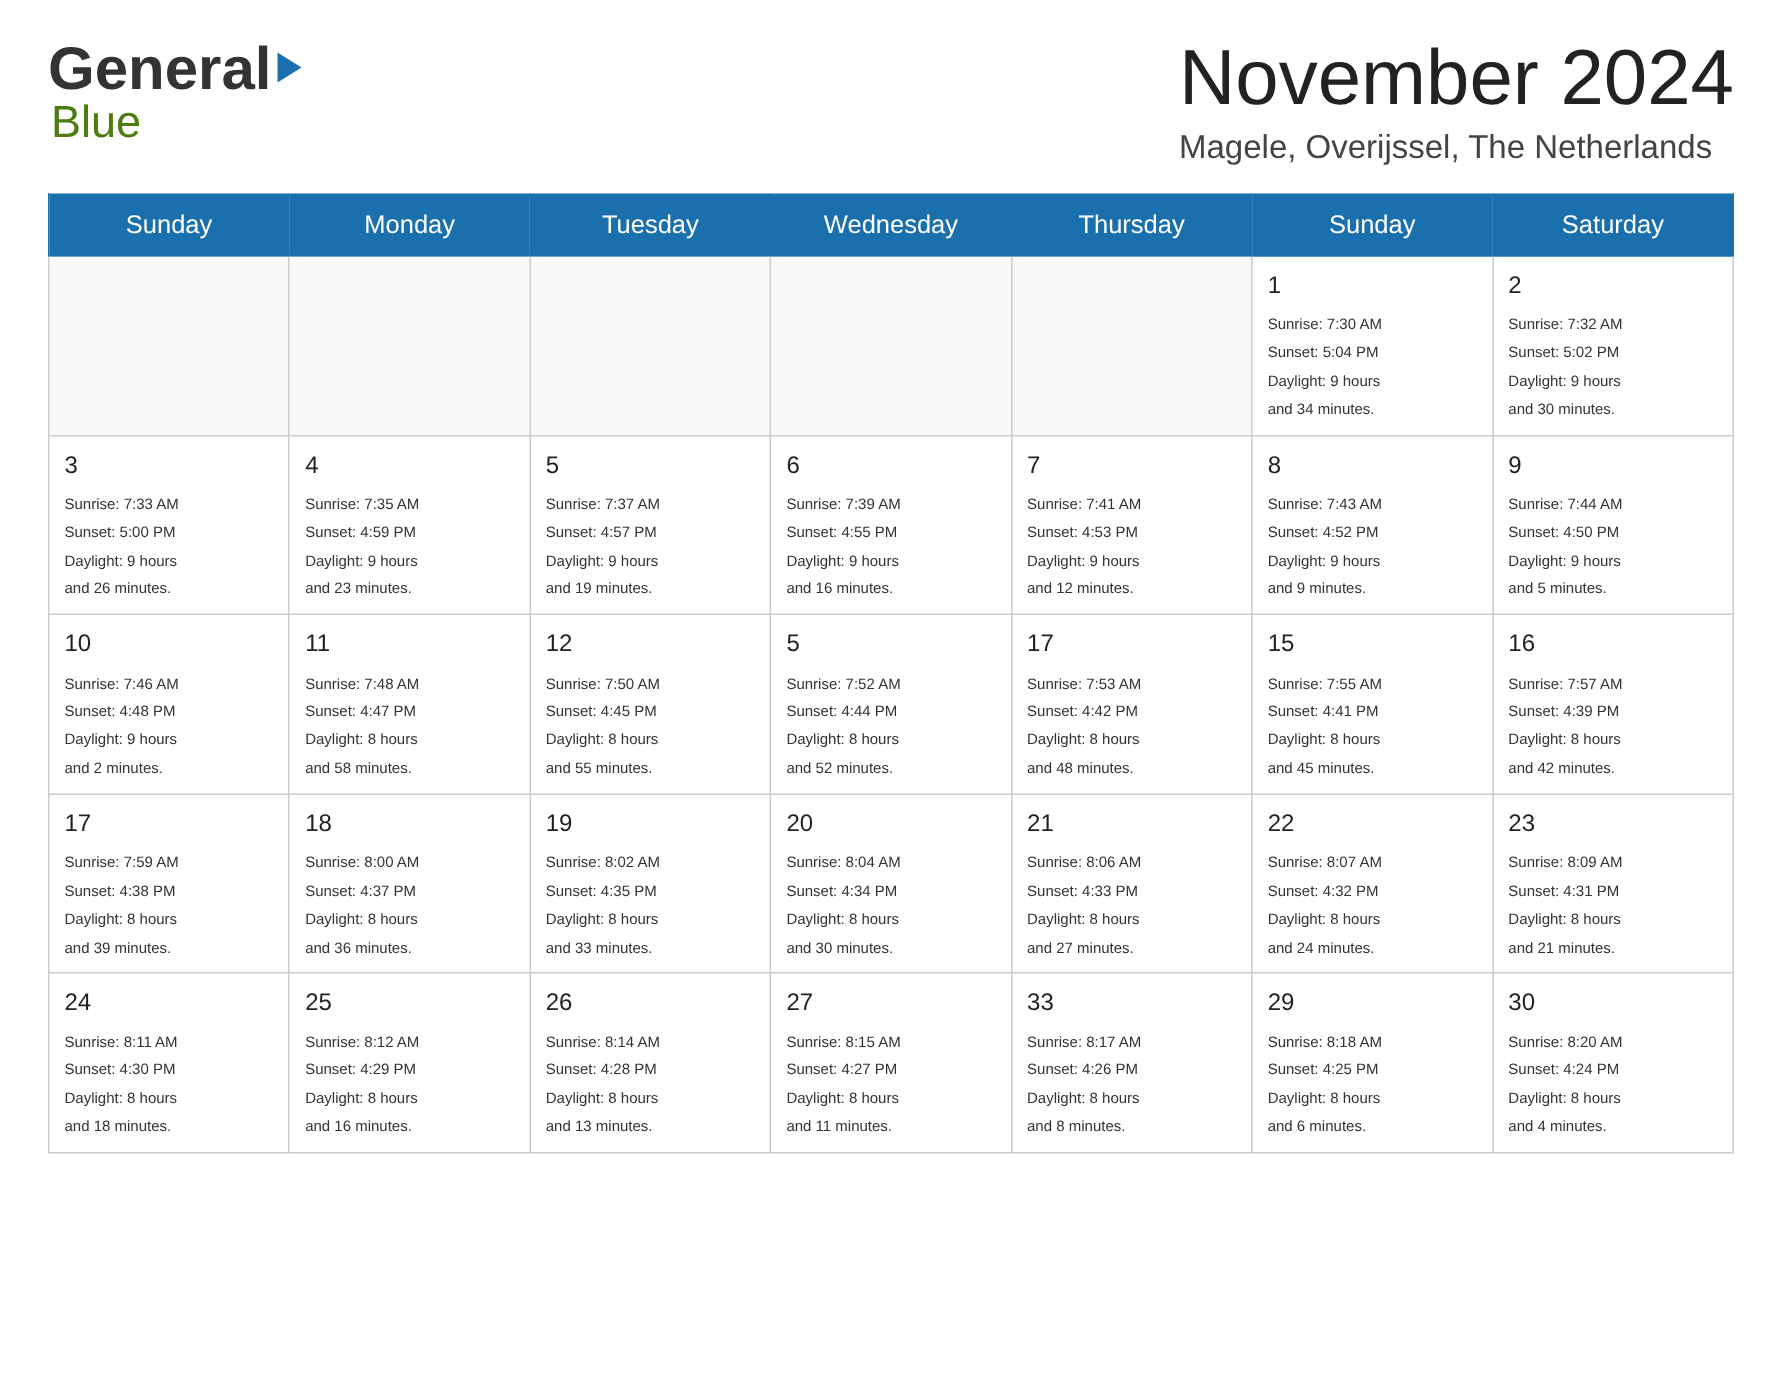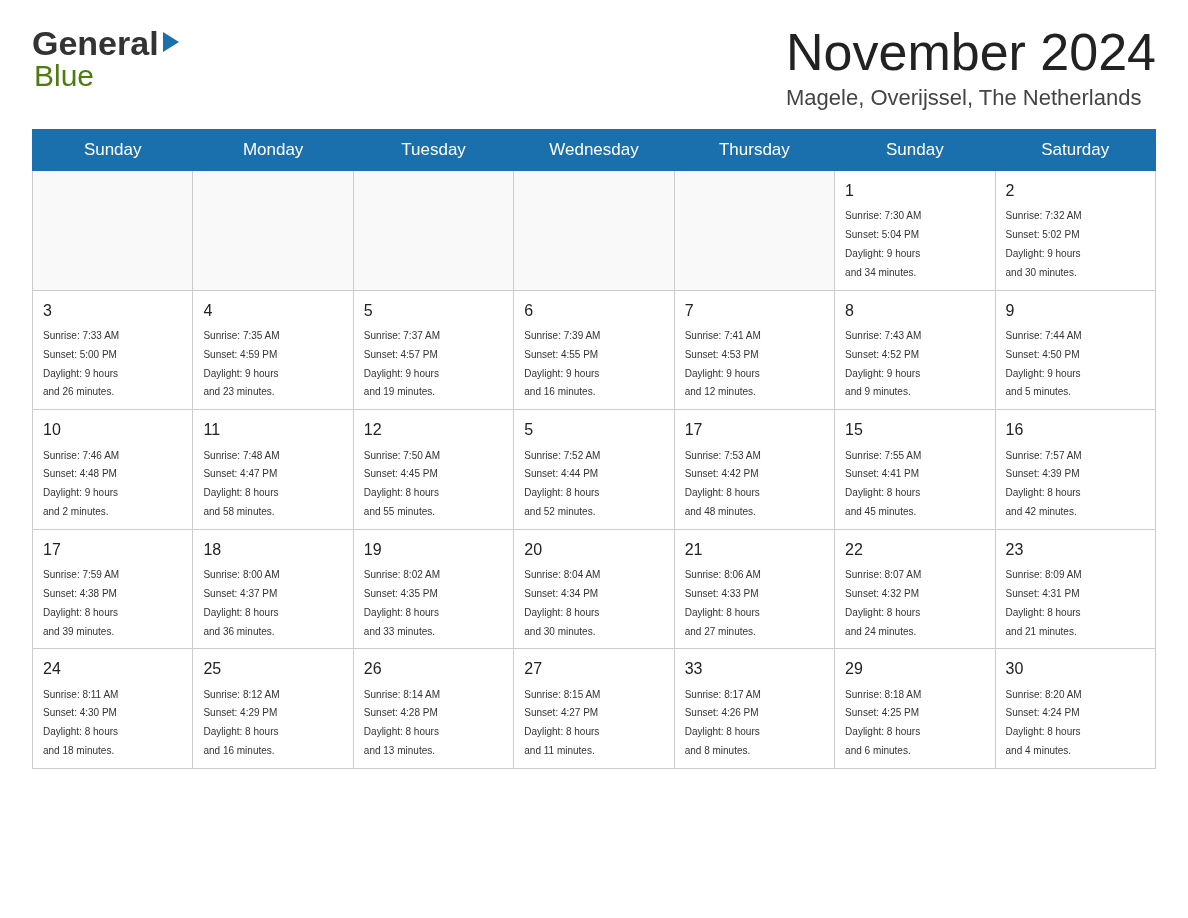--- a/index.html
+++ b/index.html
@@ -75,21 +75,21 @@
     
     .logo-wrapper {
       display: inline-flex;
       flex-direction: column;
     }
     .logo-line1 {
       display: flex;
       align-items: center;
     }
     .logo-general {
-      font-size: 34px;
+      font-size: 40px;
       font-weight: bold;
       color: #333;
     }
     .logo-triangle {
       display: inline-block;
       width: 0;
       height: 0;
       border-left: 16px solid #1a6fad;
       border-top: 10px solid transparent;
       border-bottom: 10px solid transparent;

